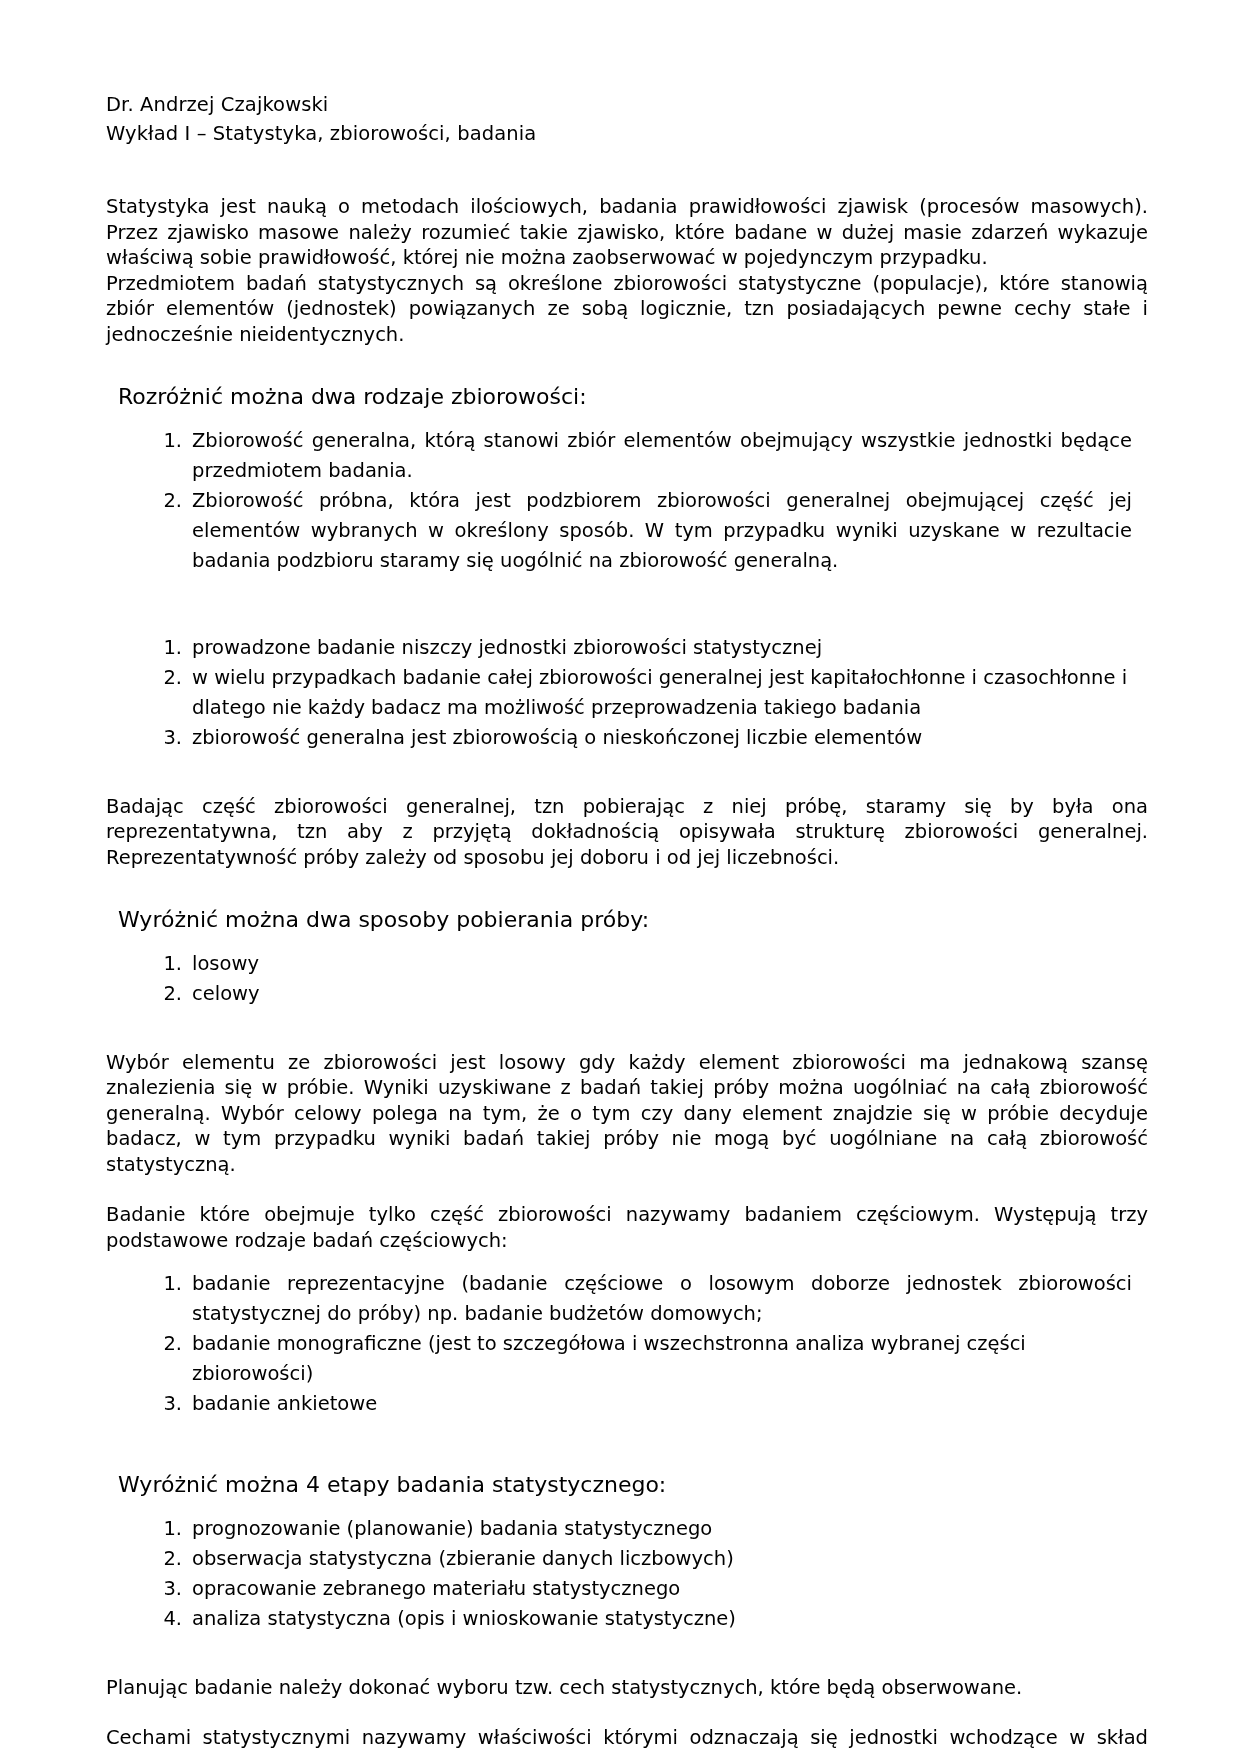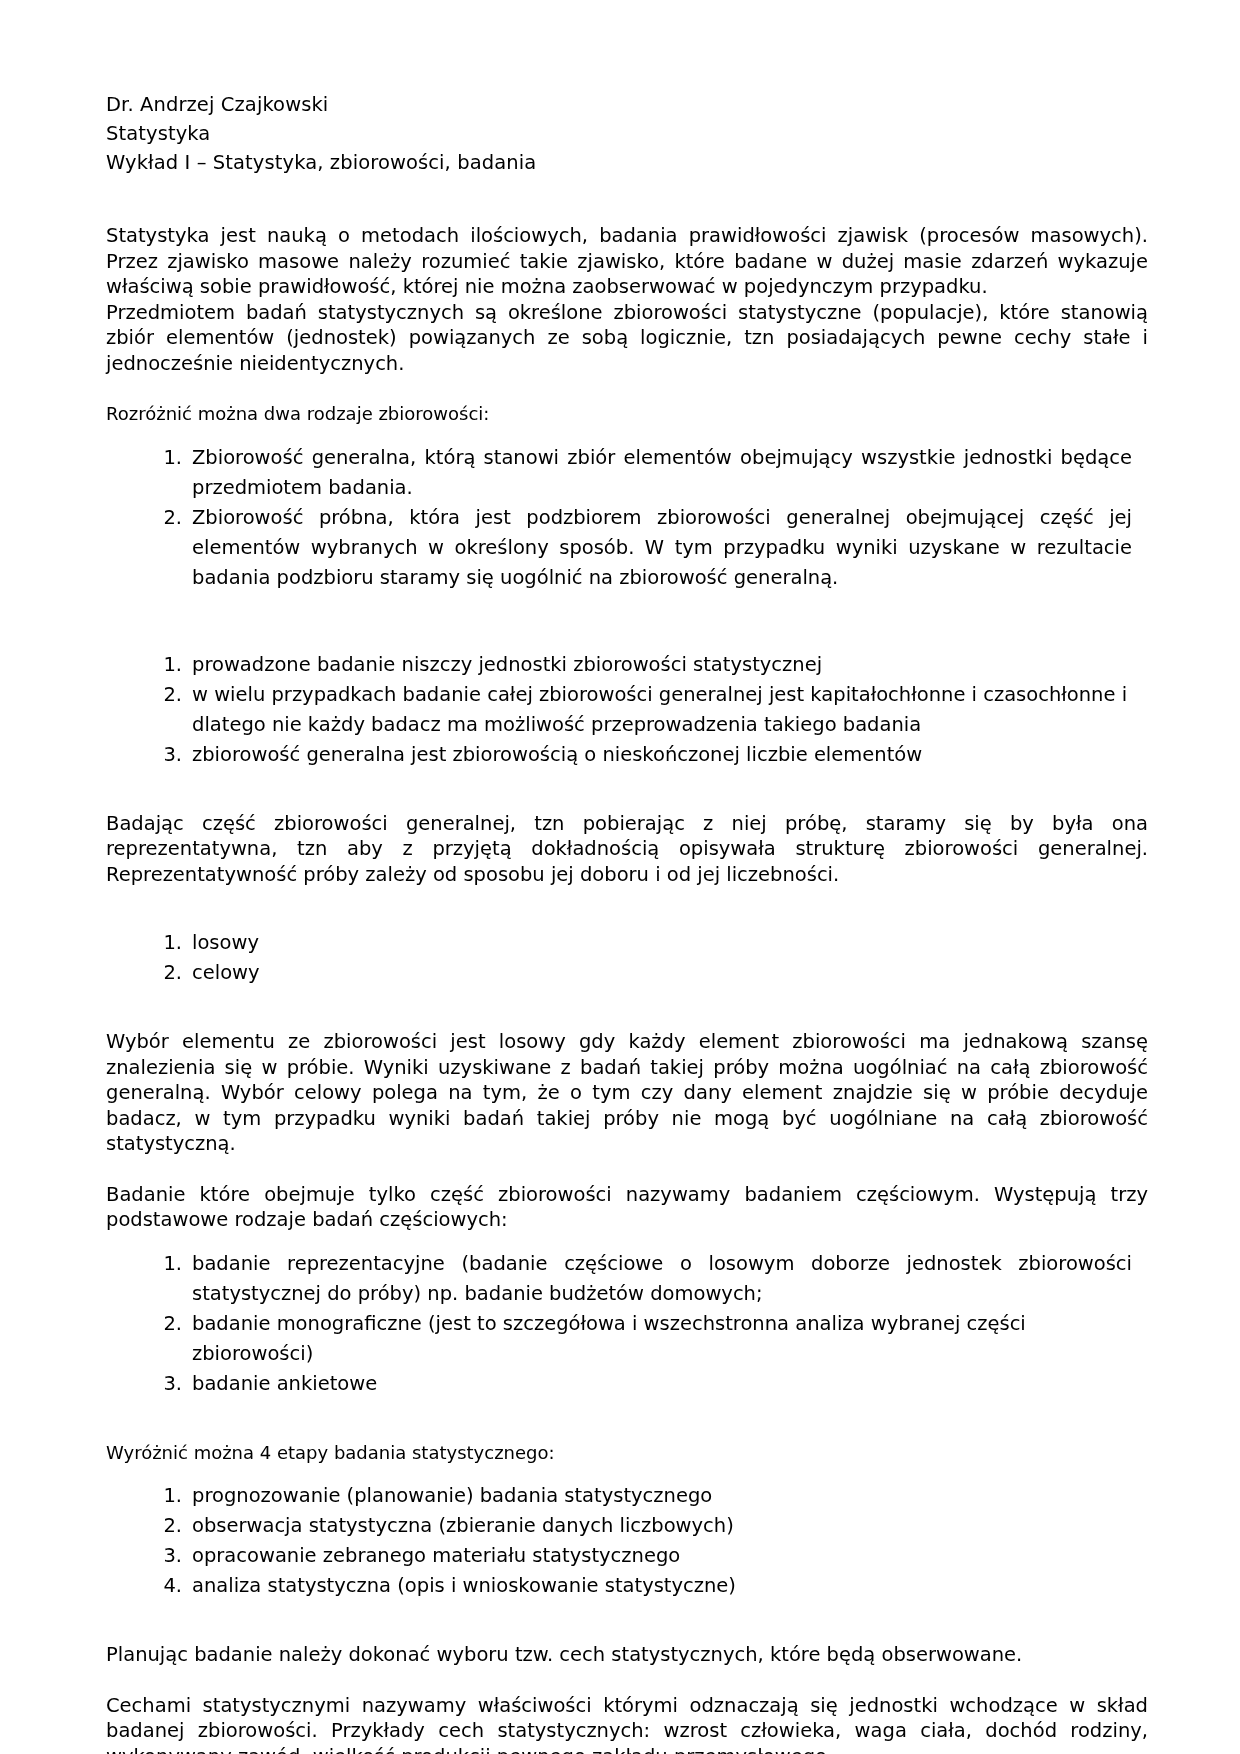--- a/index.html
+++ b/index.html
@@ -63,35 +63,34 @@
     position: absolute;
     left: 36px;
     width: 24px;
     text-align: right;
     font-size: 19.5px;
   }
   ol.numlist.nojustify > li {
     text-align: left;
   }
   .lead-in {
-    margin: 0;
-    font-size: 18px;
+    margin: 12px;
+    font-size: 22px;
     line-height: 25.5px;
     text-align: left;
   }
 </style>
 </head>
 <body>
 
 <div class="page">
   <div class="doc-body">
 
     <div class="header-block">
       <div class="header-line">Dr. Andrzej Czajkowski</div>
-      <div class="header-line">Statystyka</div>
       <div class="header-line">Wykład I – Statystyka, zbiorowości, badania</div>
     </div>
 
     <p class="para">Statystyka jest nauką o metodach ilościowych, badania prawidłowości zjawisk (procesów masowych). Przez zjawisko masowe należy rozumieć takie zjawisko, które badane w dużej masie zdarzeń wykazuje właściwą sobie prawidłowość, której nie można zaobserwować w pojedynczym przypadku.</p>
     <p class="para">Przedmiotem badań statystycznych są określone zbiorowości statystyczne (populacje), które stanowią zbiór elementów (jednostek) powiązanych ze sobą logicznie, tzn posiadających pewne cechy stałe i jednocześnie nieidentycznych.</p>
 
     <div class="gap-lg"></div>
 
     <p class="lead-in">Rozróżnić można dwa rodzaje zbiorowości:</p>
     <ol class="numlist">
@@ -106,20 +105,21 @@
       <li>w wielu przypadkach badanie całej zbiorowości generalnej jest kapitałochłonne i czasochłonne i dlatego nie każdy badacz ma możliwość przeprowadzenia takiego badania</li>
       <li>zbiorowość generalna jest zbiorowością o nieskończonej liczbie elementów</li>
     </ol>
 
     <div class="gap-lg"></div>
 
     <p class="para">Badając część zbiorowości generalnej, tzn pobierając z niej próbę, staramy się by była ona reprezentatywna, tzn aby z przyjętą dokładnością opisywała strukturę zbiorowości generalnej. Reprezentatywność próby zależy od sposobu jej doboru i od jej liczebności.</p>
 
     <div class="gap-lg"></div>
 
+    <p class="lead-in">Wyróżnić można dwa sposoby pobierania próby:</p>
     <ol class="numlist nojustify">
       <li>losowy</li>
       <li>celowy</li>
     </ol>
 
     <div class="gap-lg"></div>
 
     <p class="para">Wybór elementu ze zbiorowości jest losowy gdy każdy element zbiorowości ma jednakową szansę znalezienia się w próbie. Wyniki uzyskiwane z badań takiej próby można uogólniać na całą zbiorowość generalną. Wybór celowy polega na tym, że o tym czy dany element znajdzie się w próbie decyduje badacz, w tym przypadku wyniki badań takiej próby nie mogą być uogólniane na całą zbiorowość statystyczną.</p>
 
     <div class="gap-lg"></div>

